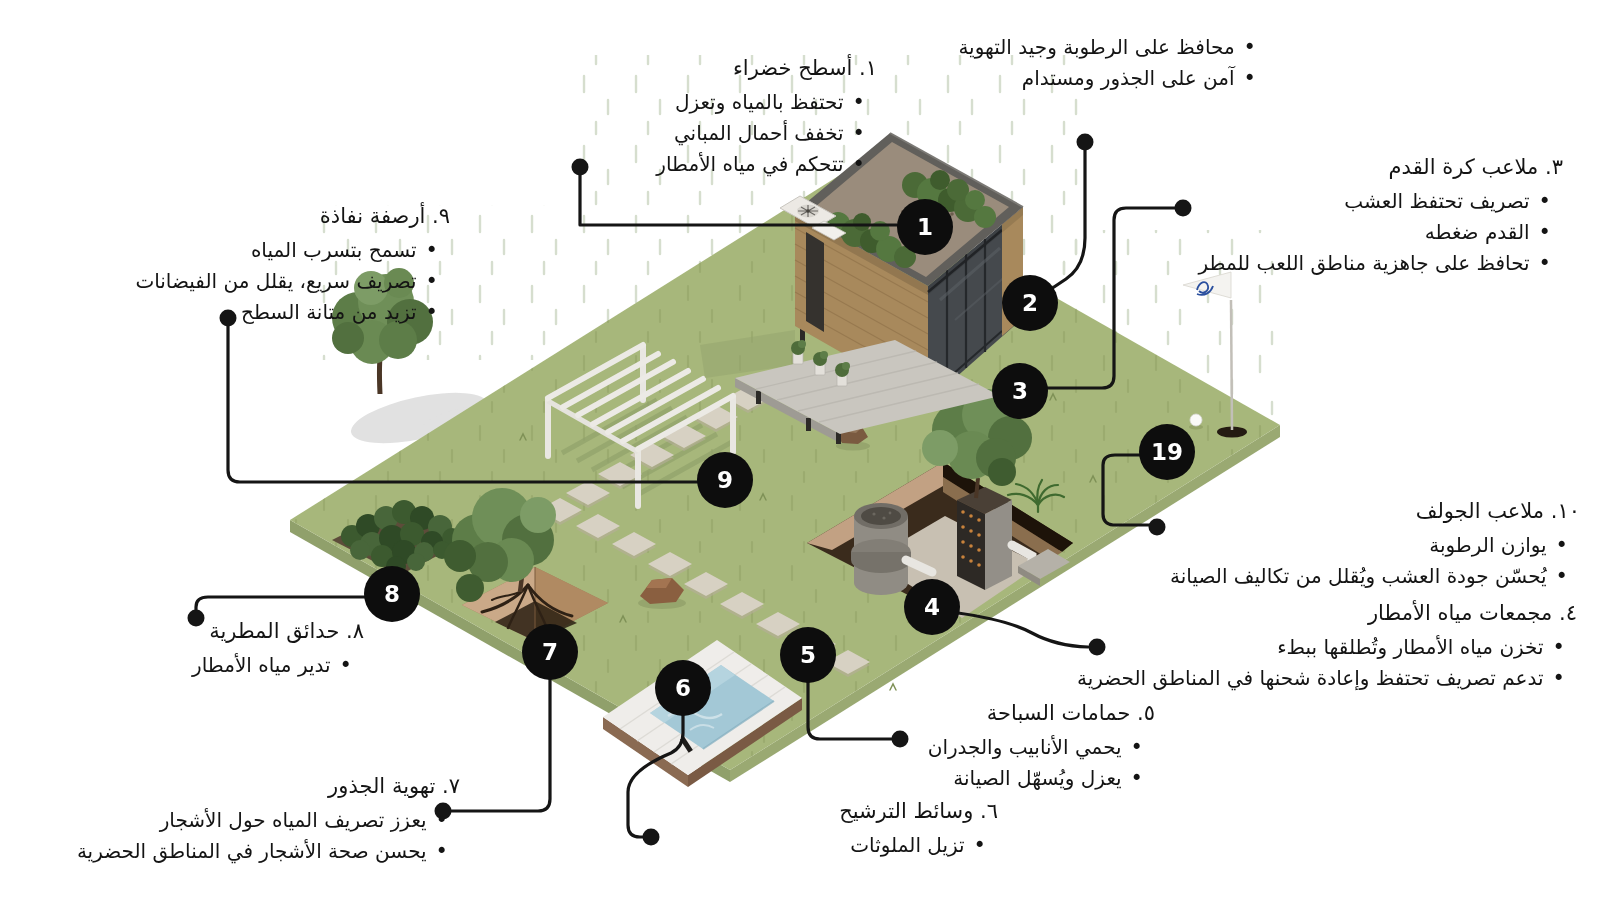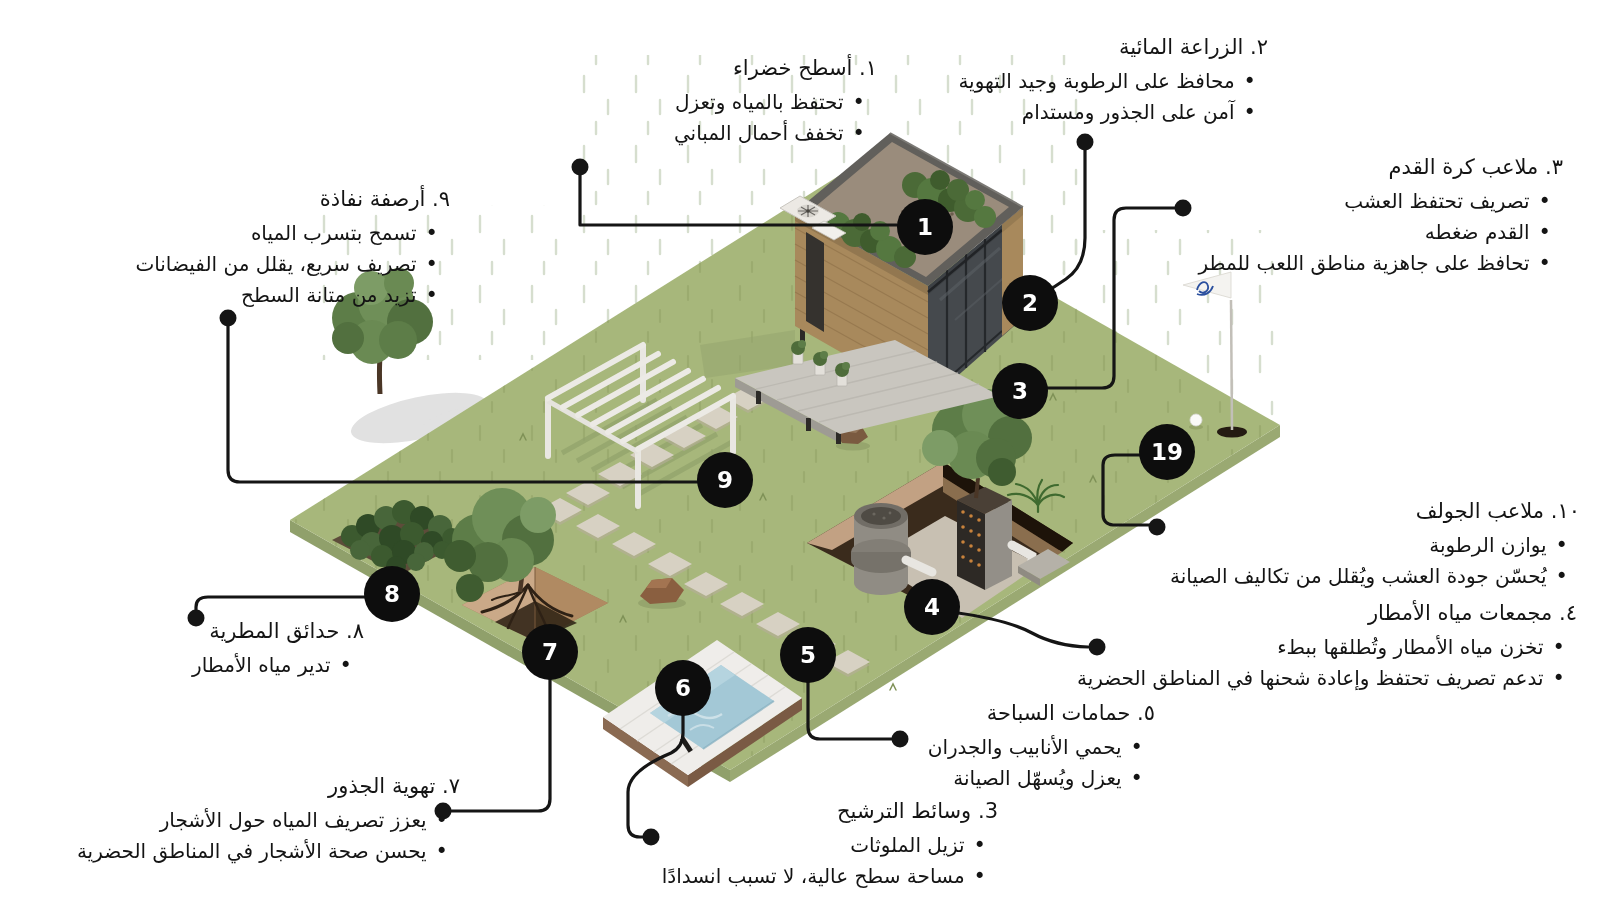--- a/index.html
+++ b/index.html
@@ -435,24 +435,24 @@
   <div class="co" style="left:655px;top:660px">6</div>
   <div class="co" style="left:522px;top:624px">7</div>
   <div class="co" style="left:364px;top:566px">8</div>
   <div class="co" style="left:697px;top:452px">9</div>
   <div class="co" style="left:1139px;top:424px">19</div>
 
   <div class="ann" style="right:723px;top:53px">
     <div class="t">١. أسطح خضراء</div>
     <div class="b">تحتفظ بالمياه وتعزل</div>
     <div class="b">تخفف أحمال المباني</div>
+    <div class="b">تتحكم في مياه الأمطار</div>
   </div>
 
   <div class="ann" style="right:332px;top:32px">
-    <div class="t">٢. الزراعة المائية</div>
     <div class="b">محافظ على الرطوبة وجيد التهوية</div>
     <div class="b">آمن على الجذور ومستدام</div>
   </div>
 
   <div class="ann" style="right:37px;top:152px">
     <div class="t">٣. ملاعب كرة القدم</div>
     <div class="b">تصريف تحتفظ العشب</div>
     <div class="b">القدم ضغطه</div>
     <div class="b">تحافظ على جاهزية مناطق اللعب للمطر</div>
   </div>
@@ -463,37 +463,36 @@
     <div class="b">تدعم تصريف تحتفظ وإعادة شحنها في المناطق الحضرية</div>
   </div>
 
   <div class="ann" style="right:445px;top:698px">
     <div class="t">٥. حمامات السباحة</div>
     <div class="b">يحمي الأنابيب والجدران</div>
     <div class="b">يعزل ويُسهّل الصيانة</div>
   </div>
 
   <div class="ann" style="right:602px;top:796px">
-    <div class="t">3. وسائط الترشيح</div>
+    <div class="t">٦. وسائط الترشيح</div>
     <div class="b">تزيل الملوثات</div>
-    <div class="b">مساحة سطح عالية، لا تسبب انسدادًا</div>
   </div>
 
   <div class="ann" style="right:1140px;top:771px">
     <div class="t">٧. تهوية الجذور</div>
     <div class="b">يعزز تصريف المياه حول الأشجار</div>
     <div class="b">يحسن صحة الأشجار في المناطق الحضرية</div>
   </div>
 
   <div class="ann" style="right:1236px;top:616px">
     <div class="t">٨. حدائق المطرية</div>
     <div class="b">تدير مياه الأمطار</div>
   </div>
 
-  <div class="ann" style="right:1150px;top:184px">
+  <div class="ann" style="right:1150px;top:201px">
     <div class="t">٩. أرصفة نفاذة</div>
     <div class="b">تسمح بتسرب المياه</div>
     <div class="b">تصريف سريع، يقلل من الفيضانات</div>
     <div class="b">تزيد من متانة السطح</div>
   </div>
 
   <div class="ann" style="right:20px;top:496px">
     <div class="t">١٠. ملاعب الجولف</div>
     <div class="b">يوازن الرطوبة</div>
     <div class="b">يُحسّن جودة العشب ويُقلل من تكاليف الصيانة</div>

